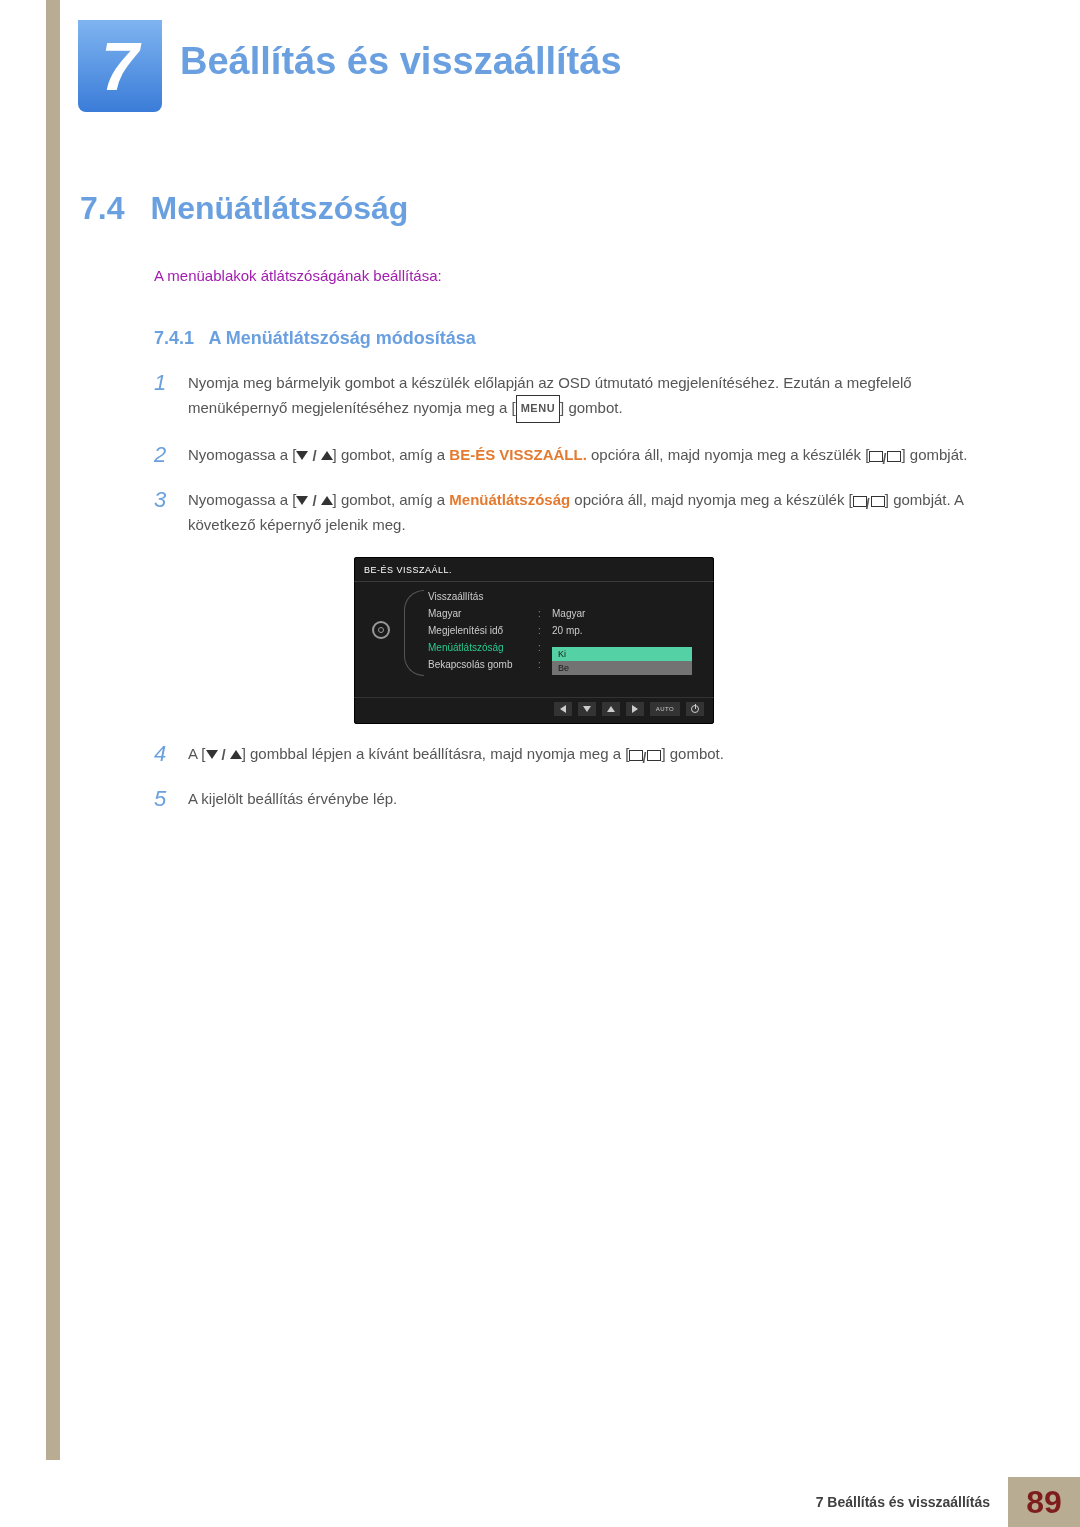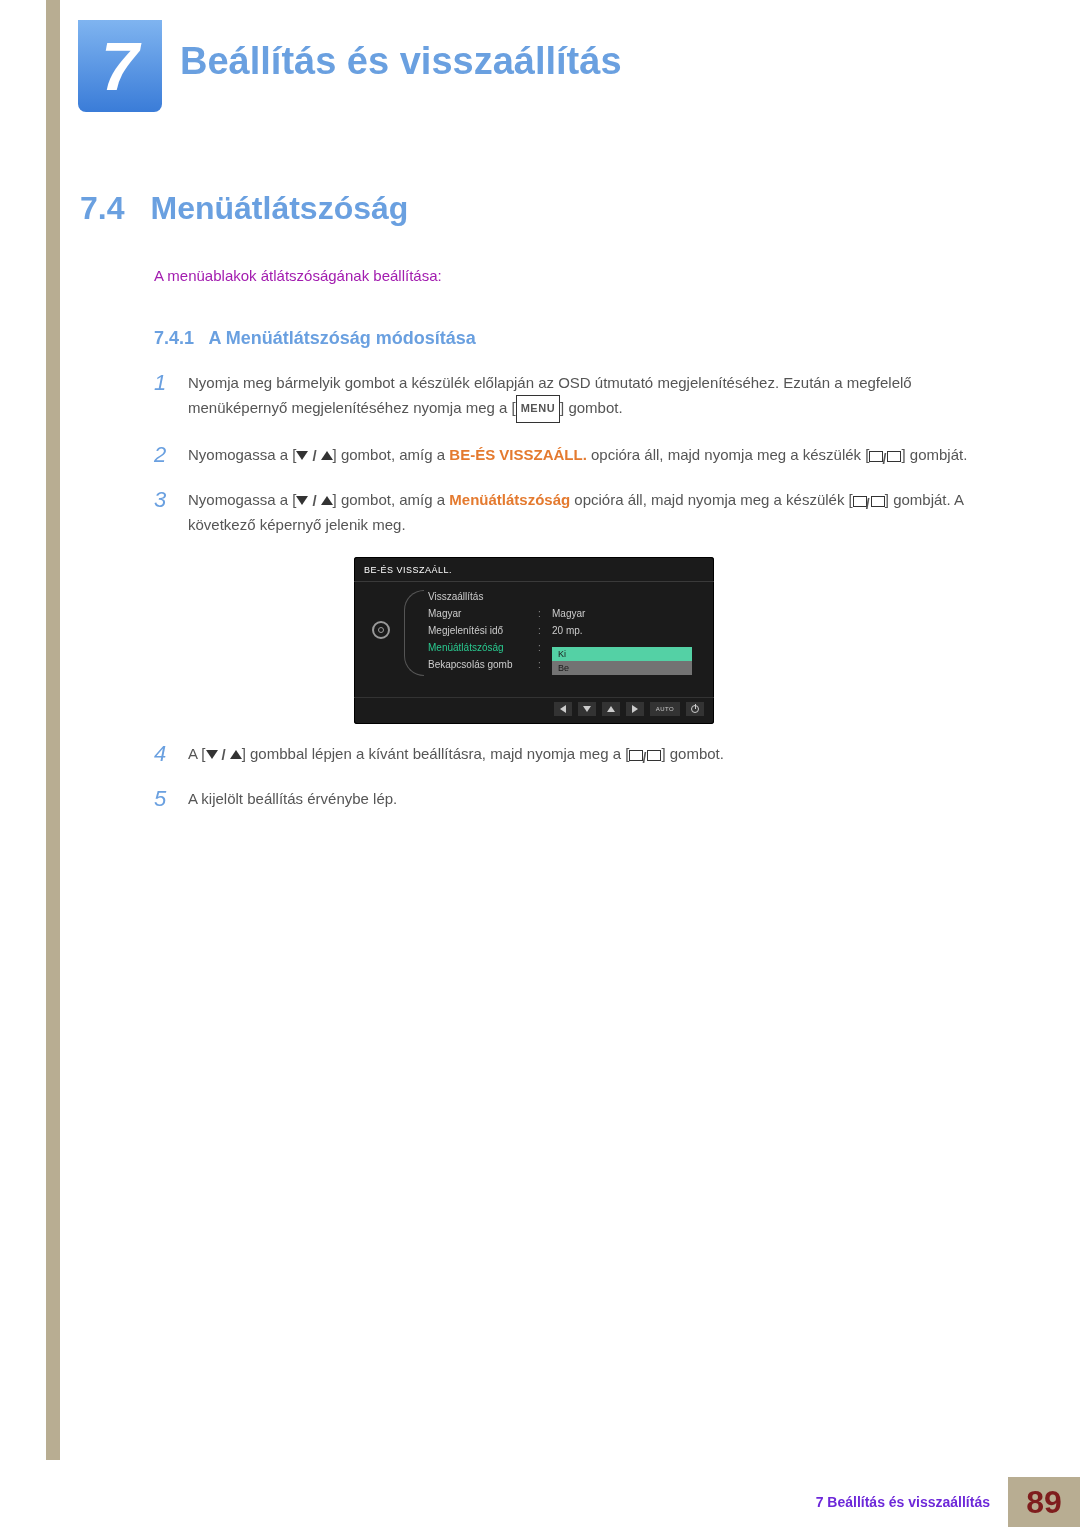--- a/index.html
+++ b/index.html
@@ -206,21 +206,21 @@
   
   .footer {
     position:absolute;
     right:0;
     bottom:0;
     display:flex;
     align-items:stretch;
     height:50px;
   }
   .footer-text {
-    display:flex; align-items:center; padding:0 18px; font-weight:bold; font-size:14px; color:#6d28d9;
+    display:flex; align-items:center; padding:0 18px; font-weight:bold; font-size:14px; color:#404040;
   }
   .footer-page {
     background:#b8ad92; color:#7f1d1d; font-size:32px; font-weight:bold; width:72px; display:flex; align-items:center; justify-content:center;
   }
 </style>
 </head>
 <body>
 
 <div class="left-stripe"></div>
 

